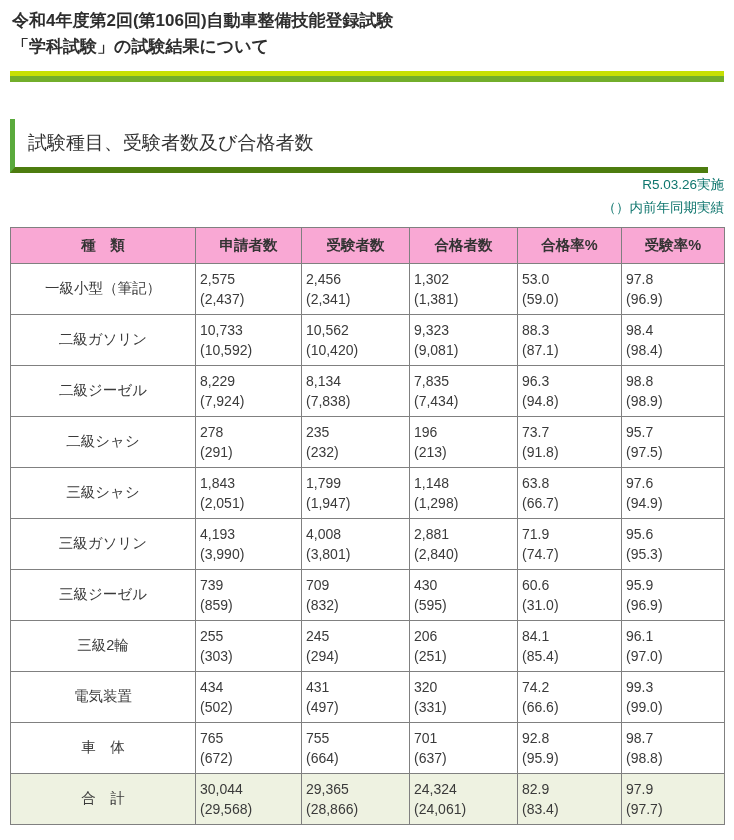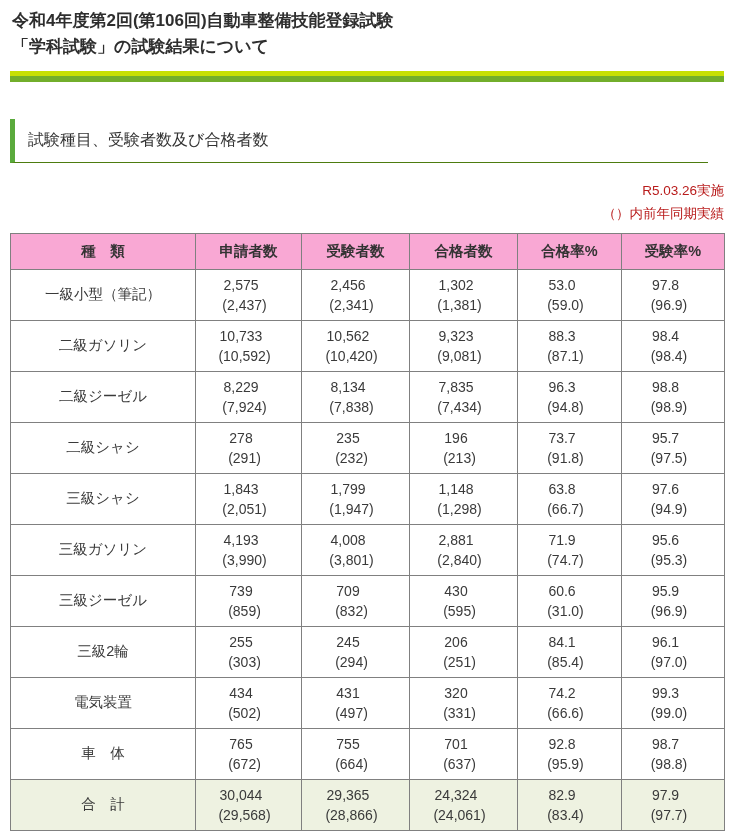--- a/index.html
+++ b/index.html
@@ -27,35 +27,35 @@
     margin-top: 10px;
     width: 714px;
     height: 11px;
     background: linear-gradient(to bottom, #c6e003 0%, #c6e003 45%, #72ae2b 45%, #72ae2b 100%);
   }
 
   
   .section-heading {
     margin-top: 37px;
     border-left: 5px solid #5aaa3c;
-    border-bottom: 1px solid #4d7c0f;
+    border-bottom: 6px solid #4d7c0f;
     padding: 11px 0 11px 13px;
-    font-size: 16px;
+    font-size: 19px;
     font-weight: normal;
     color: #333333;
   }
 
   
   .meta-block {
     width: 714px;
-    margin-top: 16px;
+    margin-top: 0;
     text-align: right;
     font-size: 13.5px;
     line-height: 1.75;
-    color: #b91c1c;
+    color: #0f766e;
   }
 
   
   table.results {
     margin-top: 7px;
     width: 714px;
     border-collapse: collapse;
     table-layout: fixed;
     font-size: 14px;
   }
@@ -73,21 +73,21 @@
     color: #333333;
   }
   table.results tbody tr { height: 51px; }
   td.category {
     text-align: center;
     font-size: 14.5px;
     padding: 4px 2px;
     margin-top: 30px;
   }
   td.num {
-    text-align: center;
+    text-align: left;
     padding: 5px 12px 5px 4px;
   }
   td.num .cur,
   td.num .prev {
     display: block;
     line-height: 20px;
   }
   td.num .cur { padding-right: 7px; }
   tr.total td { background: #eef2e1; }
 </style>

